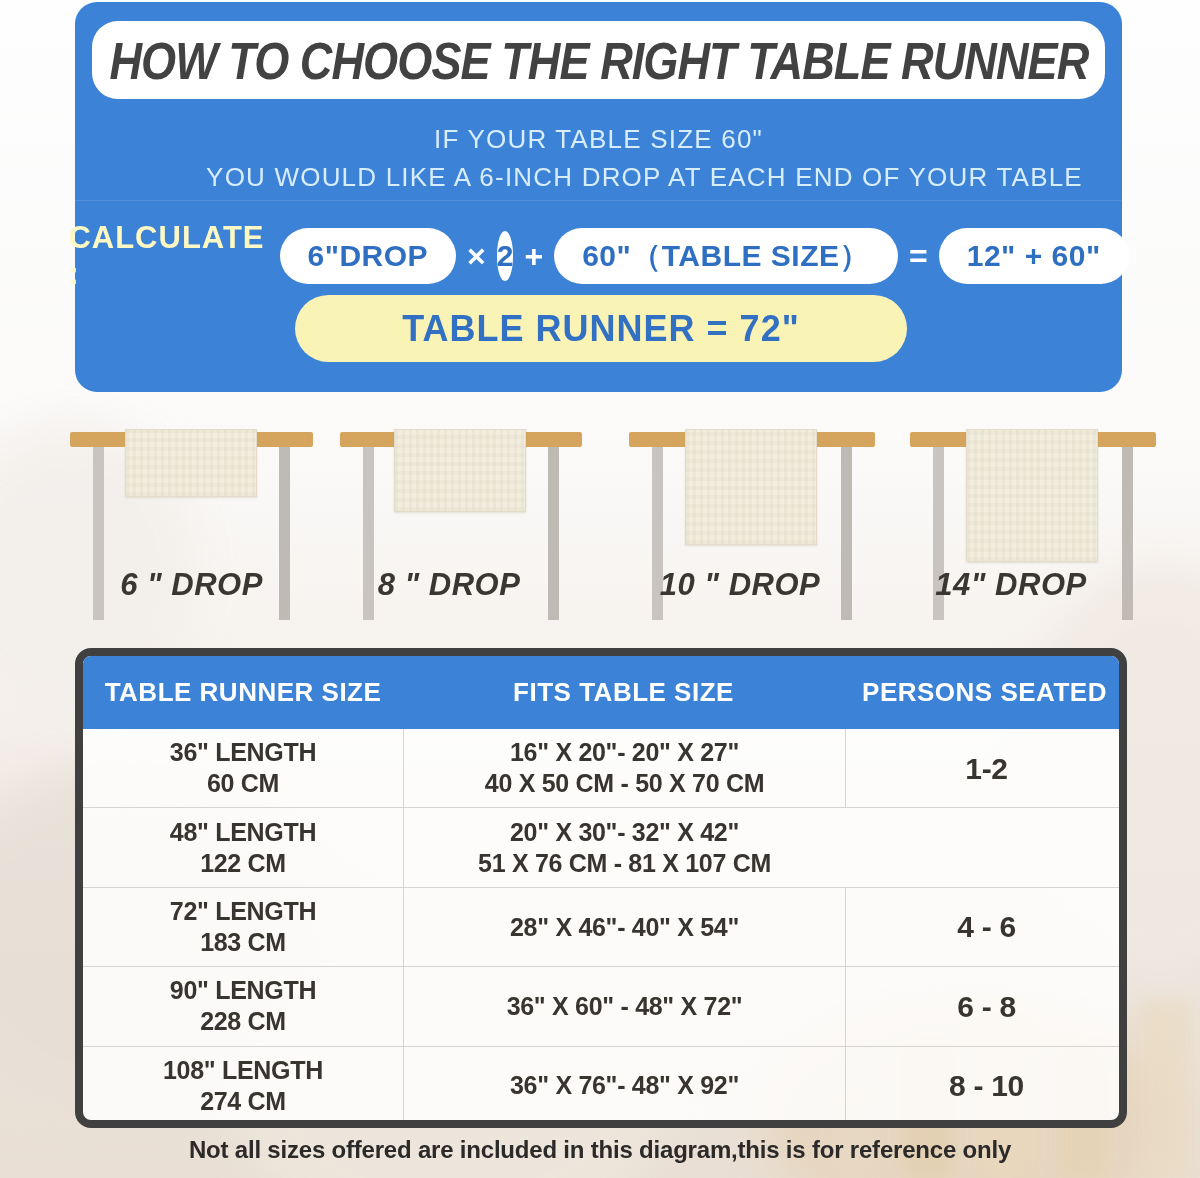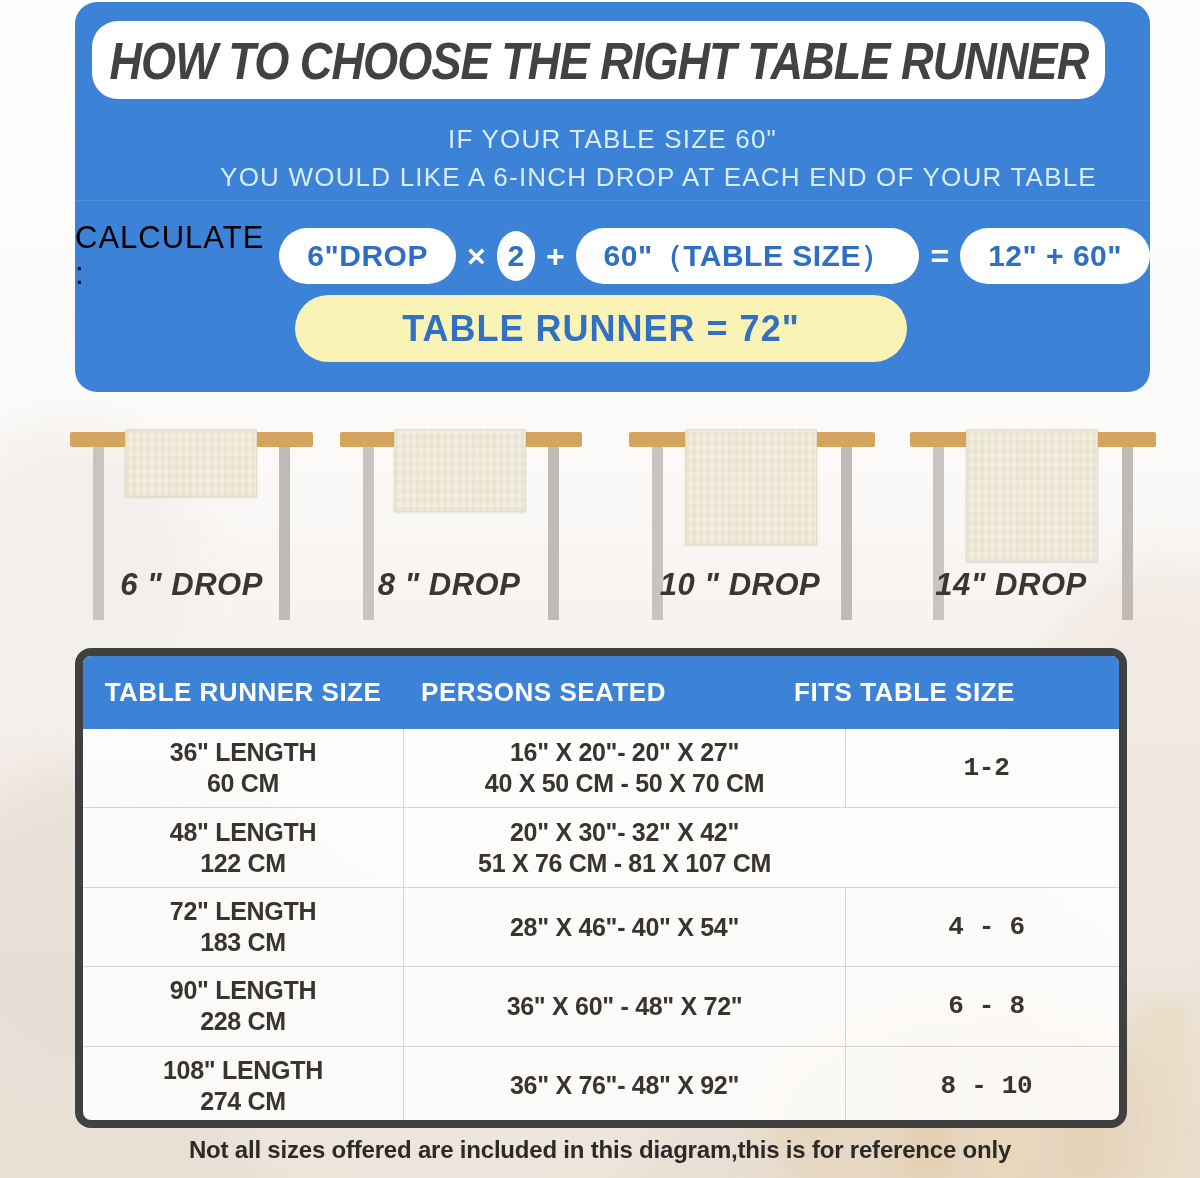--- a/index.html
+++ b/index.html
@@ -19,33 +19,33 @@
   .blob.b5{left:-60px;top:420px;width:260px;height:300px;background:#f3efeb;opacity:.9;}
   .chair{position:absolute;filter:blur(9px);background:#e3cfae;opacity:.75;border-radius:8px;}
   .chair.c1{left:905px;top:1040px;width:46px;height:140px;}
   .chair.c2{left:975px;top:1010px;width:60px;height:170px;background:#e9d8bc;}
   .chair.c3{left:1060px;top:1040px;width:46px;height:140px;background:#e6d2b2;}
   .chair.c4{left:1140px;top:1000px;width:50px;height:180px;background:#eadbc2;}
   .chair.c5{left:830px;top:1080px;width:50px;height:100px;background:#e8d9c4;}
 
   
   .top-panel{position:absolute;left:75px;top:2px;width:1047px;height:390px;
-    background:#3c82d7;border-radius:22px;padding-left:28px;}
+    background:#3c82d7;border-radius:22px;}
   .seam{position:absolute;left:0;right:0;top:198px;height:1px;background:rgba(255,255,255,0.10);}
   .title-box{position:absolute;left:17px;top:19px;width:1013px;height:78px;background:#ffffff;
     border-radius:26px;display:flex;align-items:center;justify-content:center;}
   .title-text{font-size:47px;font-weight:bold;font-style:italic;color:#434242;
     letter-spacing:-1px;white-space:nowrap;transform:scale(0.96,1.12);}
   .intro{position:absolute;left:0;width:100%;text-align:center;color:#d8edfb;
     font-size:26px;letter-spacing:1.2px;}
   .intro.l1{top:122px;}
   .intro.l2{top:160px;margin-left:46px;}
   .calc-row{position:absolute;left:0;top:226px;width:100%;height:56px;
     display:flex;align-items:center;justify-content:center;gap:11px;}
-  .calc-label{color:#000000;font-weight:normal;font-size:31px;letter-spacing:1px;margin-right:4px;}
+  .calc-label{color:#fef9c3;font-weight:bold;font-size:31px;letter-spacing:1px;margin-right:4px;}
   .pill{background:#ffffff;color:#2f6fc2;font-weight:bold;font-size:30px;height:56px;
     border-radius:28px;display:flex;align-items:center;justify-content:center;
     padding:0 28px;white-space:nowrap;letter-spacing:0.5px;}
   .op{color:#ffffff;font-weight:bold;font-size:32px;}
   .circle{background:#ffffff;color:#2f6fc2;font-weight:bold;font-size:30px;width:50px;height:50px;
     border-radius:50%;display:flex;align-items:center;justify-content:center;padding:0;}
   .yellow-pill{position:absolute;left:220px;top:293px;width:612px;height:67px;background:#faf3b6;
     border-radius:34px;display:flex;align-items:center;justify-content:center;
     color:#3170c3;font-weight:bold;font-size:36px;letter-spacing:1px;}
 
@@ -86,21 +86,21 @@
   .col2{width:441px;flex:0 0 441px;}
   .col3{width:281px;flex:0 0 281px;}
   .size-body{display:flex;flex-direction:column;height:396px;}
   .size-row{flex:1;display:flex;}
   .size-row + .size-row{border-top:1px solid rgba(130,124,118,0.30);}
   .cell{display:flex;flex-direction:column;align-items:center;justify-content:center;
     color:#38342f;font-weight:bold;font-size:25px;line-height:1.24;text-align:center;
     letter-spacing:-0.3px;}
   .cell.v{border-left:1px solid rgba(130,124,118,0.30);}
   .cell .ln{white-space:nowrap;}
-  .persons{font-size:26px;font-family:Liberation Mono, monospace;}
+  .persons{font-size:30px;}
 
   .footnote{position:absolute;left:0;top:1136px;width:100%;text-align:center;
     font-size:24px;font-weight:bold;color:#2b2a29;letter-spacing:-0.2px;}
 </style>
 </head>
 <body>
 
 <div class="bg">
   <div class="blob b1"></div>
   <div class="blob b2"></div>
@@ -161,22 +161,22 @@
   <div class="leg left"></div>
   <div class="leg right"></div>
   <div class="tabletop"></div>
   <div class="runner"></div>
   <div class="drop-label">14" DROP</div>
 </div>
 
 <div class="size-panel">
   <div class="size-header">
     <div class="hcell col1">TABLE RUNNER SIZE</div>
+    <div class="hcell col2">FITS TABLE SIZE</div>
     <div class="hcell col3">PERSONS SEATED</div>
-    <div class="hcell col2">FITS TABLE SIZE</div>
   </div>
   <div class="size-body">
 
     <div class="size-row">
       <div class="cell col1">
         <span class="ln">36" LENGTH</span>
         <span class="ln">60 CM</span>
       </div>
       <div class="cell col2 v">
         <span class="ln">16" X 20"- 20" X 27"</span>

